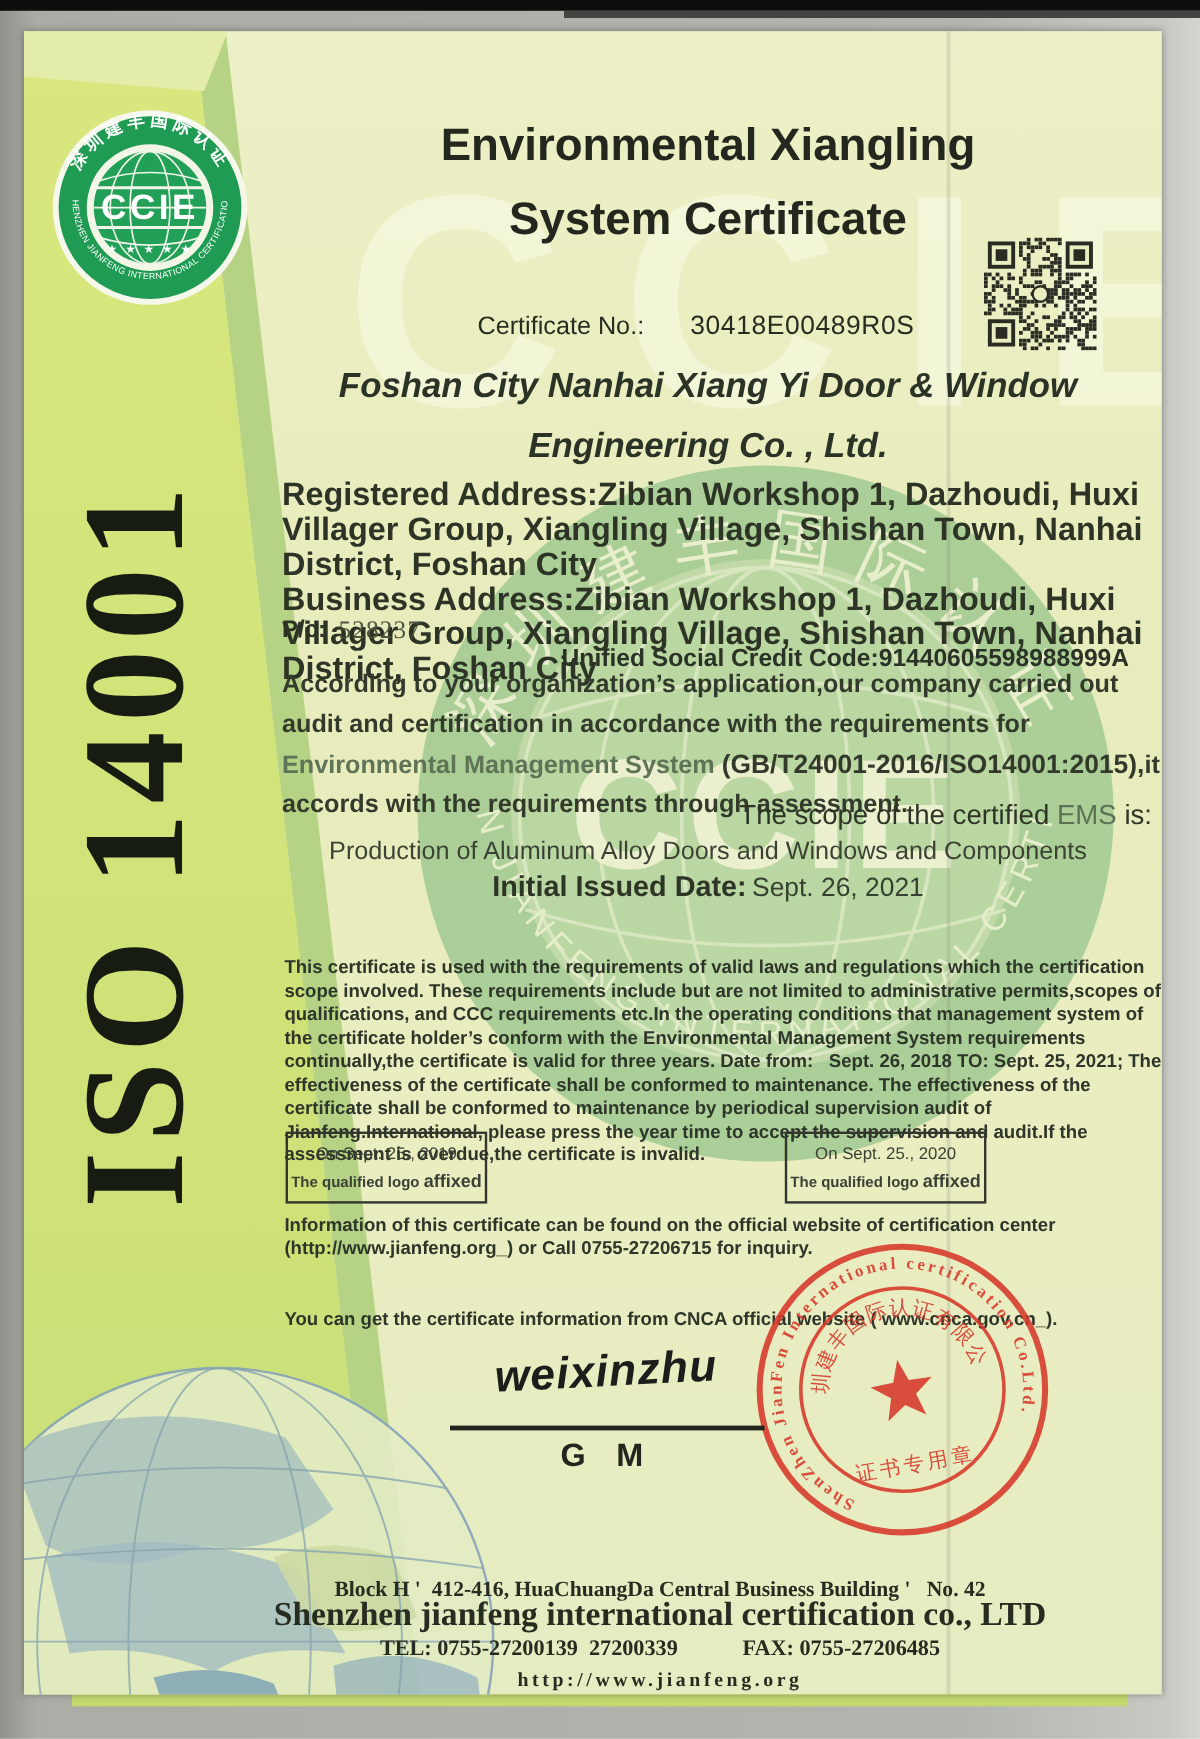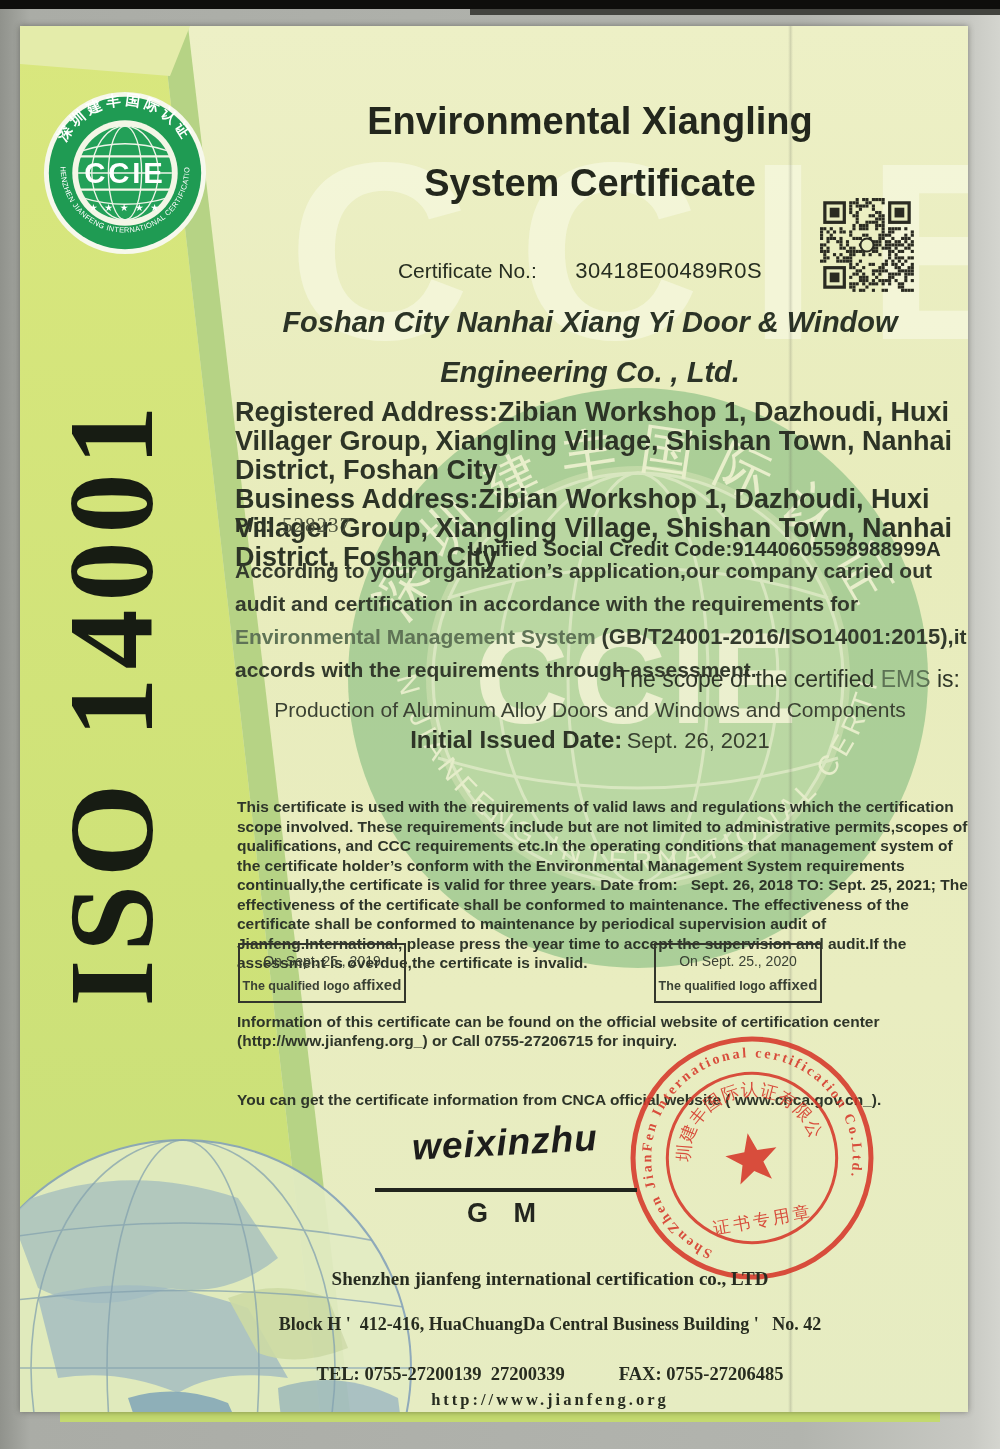--- a/index.html
+++ b/index.html
@@ -85,21 +85,21 @@
   
   #stamp{left:606px;top:1006px;width:252px;height:252px;transform:rotate(-10deg);opacity:.88;}
   
   #sig-name{left:350px;top:1096px;width:270px;text-align:center;
     font-style:italic;font-weight:700;font-size:37px;color:#1d1d1b;
     transform:rotate(-3deg);letter-spacing:1px;}
   #sig-line{left:355px;top:1162px;width:262px;height:4px;background:#22251e;}
   #sig-title{left:355px;top:1172px;width:262px;text-align:center;font-weight:700;font-size:27px;letter-spacing:9px;color:#23261e;}
   
   .footer-line{left:120px;width:820px;text-align:center;font-family:"Liberation Serif",serif;font-weight:700;color:#272c20;white-space:pre-wrap;}
-  #footer-company{top:1242px;font-size:19px;}
+  #footer-company{top:1304px;font-size:28px;}
   #footer-addr1{top:1288px;font-size:18px;}
   #footer-addr2{top:1314px;font-size:18px;}
   #footer-telfax{top:1338px;font-size:18.5px;}
   #footer-telfax .gap{display:inline-block;width:54px;}
   #footer-url{top:1364px;font-size:16.5px;letter-spacing:3px;}
 </style>
 </head>
 <body>
 
 <div class="abs" id="topbar1"></div>

